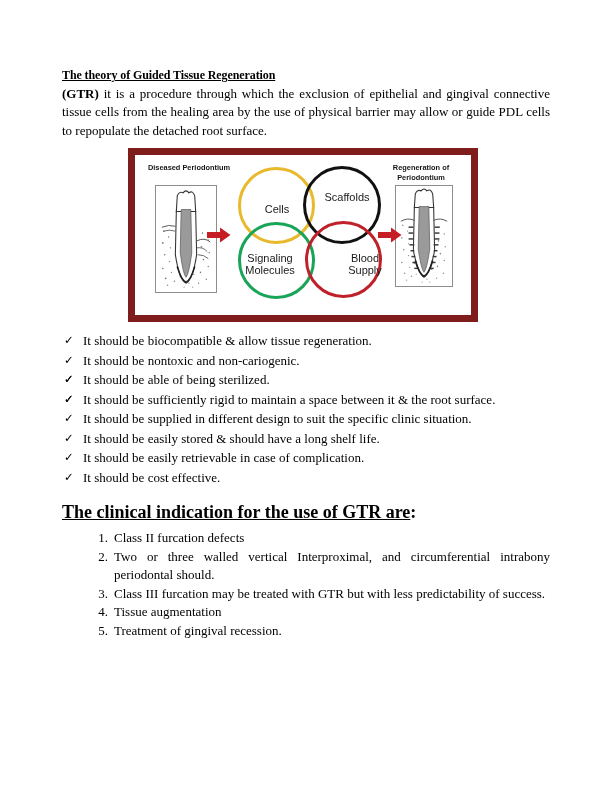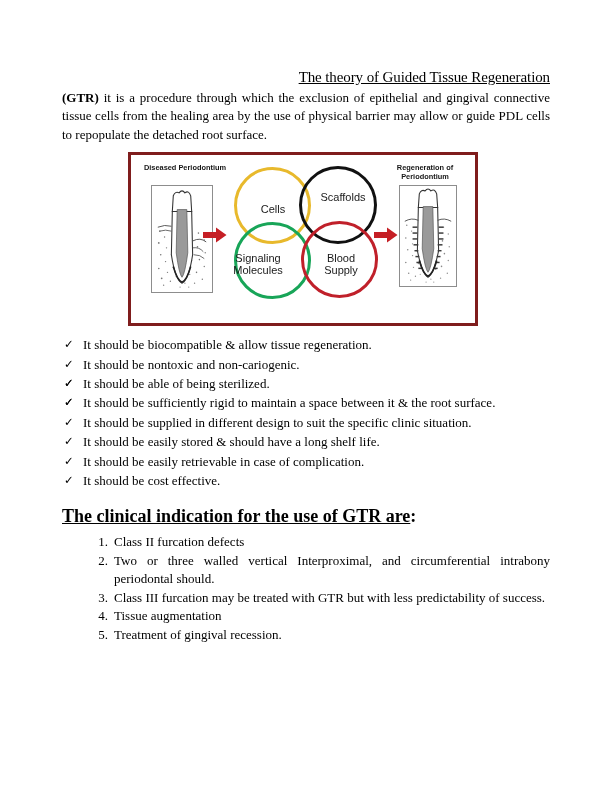--- a/index.html
+++ b/index.html
@@ -19,27 +19,26 @@
     position: absolute;
     left: 0; top: 0;
     width: 612px;
     height: 792px;
     box-sizing: border-box;
     padding: 68px 62px 0 62px;
   }
 
   
   .heading {
-    font-weight: normal;
-    font-size: 15px;
+    font-weight: bold;
+    font-size: 12px;
     text-decoration: underline;
     letter-spacing: -0.1px;
     margin: 0 0 2px 0;
     line-height: 1.25;
-    text-align: right;
   }
   .heading-inline-normal {
     font-weight: bold;
     text-decoration: underline;
   }
 
   
   .para {
     font-size: 13px;
     line-height: 1.42;
@@ -51,21 +50,21 @@
   
   .figure-wrap {
     margin-top: 8px;
     display: block;
   }
   .figure {
     position: relative;
     width: 350px;
     height: 174px;
     margin-left: 66px;
-    border: 3px solid #7f1d1d;
+    border: 7px solid #7f1d1d;
     background: #ffffff;
     box-sizing: border-box;
   }
   .fig-caption {
     position: absolute;
     font-family: "Liberation Sans", "DejaVu Sans", sans-serif;
     font-weight: bold;
     font-size: 7.4px;
     line-height: 1.25;
     text-align: center;
@@ -231,23 +230,23 @@
         </svg>
       </div>
 
       <div class="circle c-cells" style="left:103px; top:12px;  width:77px; height:77px;"></div>
       <div class="circle c-scaffolds" style="left:168px; top:11px;  width:78px; height:78px;"></div>
       <div class="circle c-signaling" style="left:103px; top:67px;  width:77px; height:77px;"></div>
       <div class="circle c-blood" style="left:170px; top:66px;  width:77px; height:77px;"></div>
 
       <div class="circle-label" style="left:110px; top:48px; width:64px;">Cells</div>
       <div class="circle-label" style="left:176px; top:36px; width:72px;">Scaffolds</div>
-      <div class="circle-label" style="left:84px; top:97px; width:86px;">Signaling
+      <div class="circle-label" style="left:92px; top:97px; width:86px;">Signaling
 Molecules</div>
-      <div class="circle-label" style="left:178px; top:97px; width:64px;">Blood
+      <div class="circle-label" style="left:178px; top:97px; width:64px;padding-left:20px;">Blood
 Supply</div>
 
       <div class="arrow" style="left:243px; top:72px;">
         <svg width="24" height="16" viewBox="0 0 24 16">
           <path d="M0 5 L13 5 L13 0.5 L23.5 8 L13 15.5 L13 11 L0 11 Z" fill="#C51F25"></path>
         </svg>
       </div>
 
       <div class="fig-caption cap-right">Regeneration of
 Periodontium</div>

